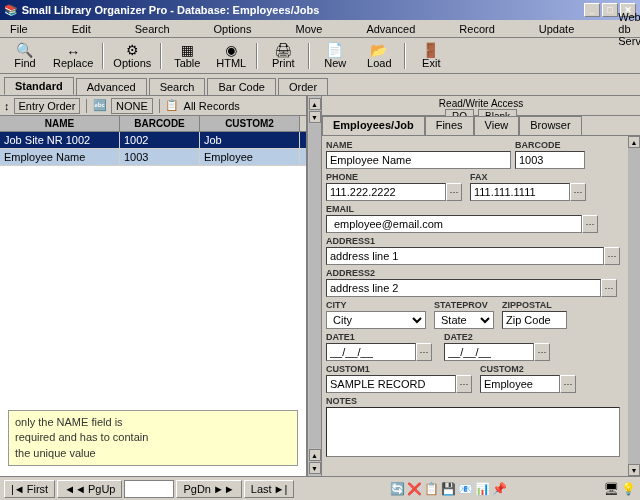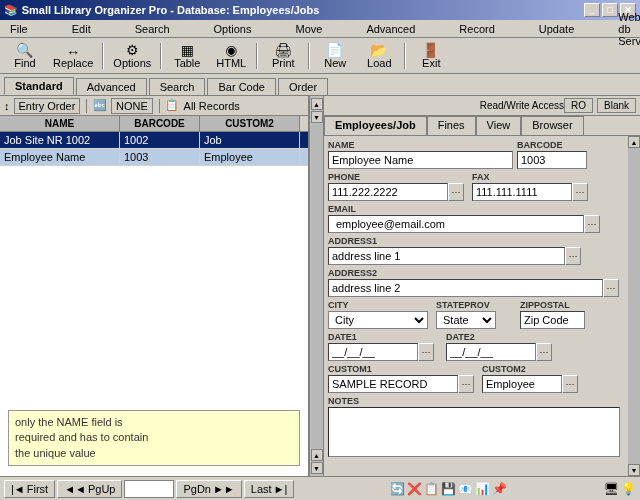--- a/index.html
+++ b/index.html
@@ -163,23 +163,24 @@
       background: #d4d0c8;
       display: flex;
       flex-direction: column;
     }
 
     .right-top {
       background: #d4d0c8;
       padding: 2px 4px;
       display: flex;
       align-items: center;
-      justify-content: flex-end;
+      justify-content: space-between;
       height: 20px;
       border-bottom: 1px solid #808080;
+      flex-direction: column;
     }
     .readwrite-label { font-size: 10px; }
     .ro-blank { display: flex; gap: 4px; }
     .ro-btn {
       padding: 1px 6px;
       background: #d4d0c8;
       border: 1px solid #808080;
       font-size: 10px;
       cursor: pointer;
     }
@@ -500,21 +501,21 @@
               <input class="form-input" style="width: 256px; padding-left: 7px;" type="text" value="employee@email.com">
               <div class="dots-btn">···</div>
             </div>
           </div>
         </div>
 
         <div class="form-row">
           <div class="form-group">
             <span class="form-label">ADDRESS1</span>
             <div style="display:flex;">
-              <input class="form-input" style="width: 237px;" type="text" value="address line 1">
+              <input class="form-input" style="width: 278px;" type="text" value="address line 1">
               <div class="dots-btn">···</div>
             </div>
           </div>
         </div>
 
         <div class="form-row">
           <div class="form-group">
             <span class="form-label">ADDRESS2</span>
             <div style="display:flex;">
               <input class="form-input" style="width: 275px;" type="text" value="address line 2">
@@ -529,21 +530,21 @@
             <select class="form-select" style="width:100px;">
               <option>City</option>
             </select>
           </div>
           <div class="form-group" style="margin-left:4px;">
             <span class="form-label">STATEPROV</span>
             <select class="form-select" style="width:60px;">
               <option>State</option>
             <option value="State">State</option><option value="AL">AL</option><option value="AK">AK</option><option value="AZ">AZ</option><option value="AR">AR</option><option value="CA">CA</option><option value="CO">CO</option><option value="CT">CT</option><option value="DE">DE</option><option value="FL">FL</option><option value="GA">GA</option></select>
           </div>
-          <div class="form-group" style="margin-left:20px;">
+          <div class="form-group" style="margin-left:4px;">
             <span class="form-label">ZIPPOSTAL</span>
             <input class="form-input" style="width: 65px;" type="text" value="Zip Code">
           </div>
         </div>
 
         <div class="form-row">
           <div class="form-group">
             <span class="form-label">DATE1</span>
             <div style="display:flex;">
               <input class="form-input" style="width: 90px;" type="text" value="__/__/__">

